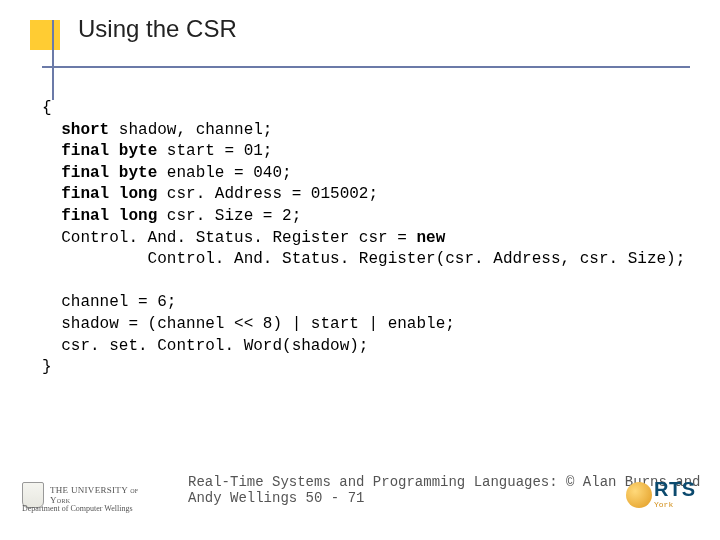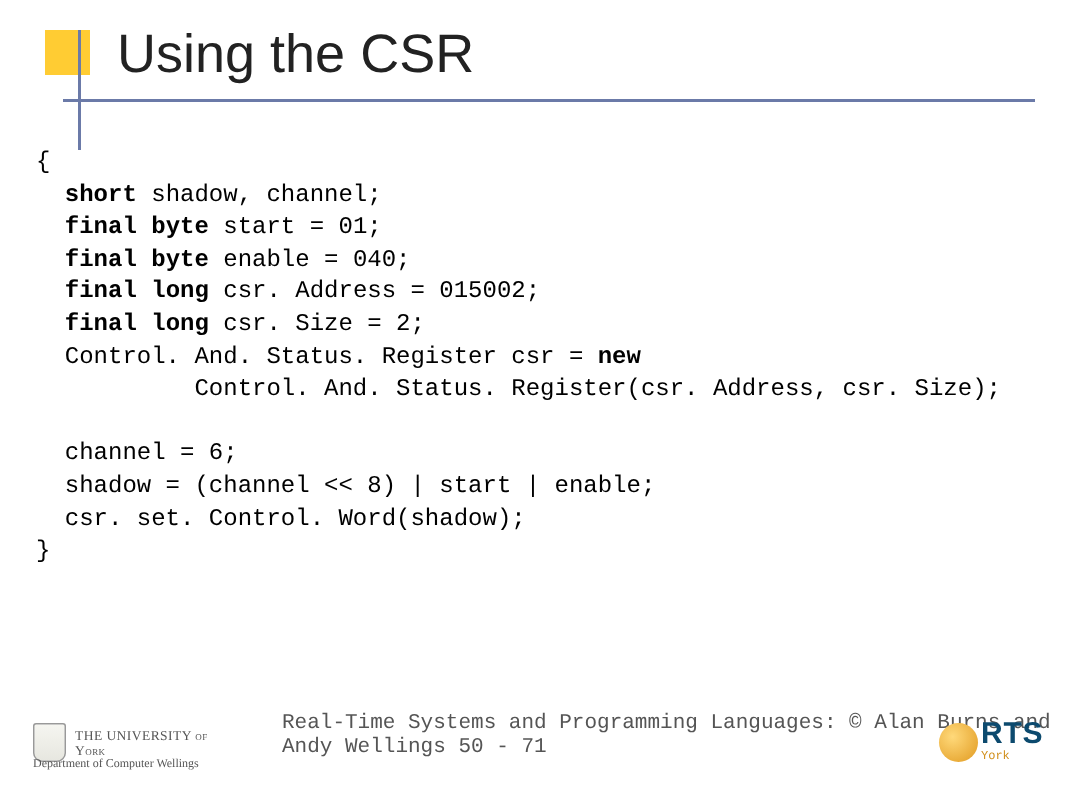--- a/index.html
+++ b/index.html
@@ -23,21 +23,21 @@
     left: 30px;
     top: 0;
     width: 30px;
     height: 30px;
     background: #ffcc33;
   }
   .title-bar .title-text {
     position: absolute;
     left: 78px;
     top: -5px;
-    font-size: 36px;
+    font-size: 24px;
     color: #222;
     font-weight: normal;
   }
   .title-bar .underline {
     position: absolute;
     left: 42px;
     right: 30px;
     top: 46px;
     height: 2px;
     background: #6b7aa8;
@@ -47,21 +47,21 @@
     left: 52px;
     top: 20px;
     width: 2px;
     height: 80px;
     background: #6b7aa8;
     z-index: 1;
   }
   .code-block {
     position: absolute;
     top: 98px;
-    left: 24px;
+    left: 42px;
     right: 18px;
     font-family: "Courier New", monospace;
     font-size: 16px;
     line-height: 1.35;
     color: #000;
     white-space: pre;
   }
   .kw { font-weight: bold; }
   .footer {
     position: absolute;

